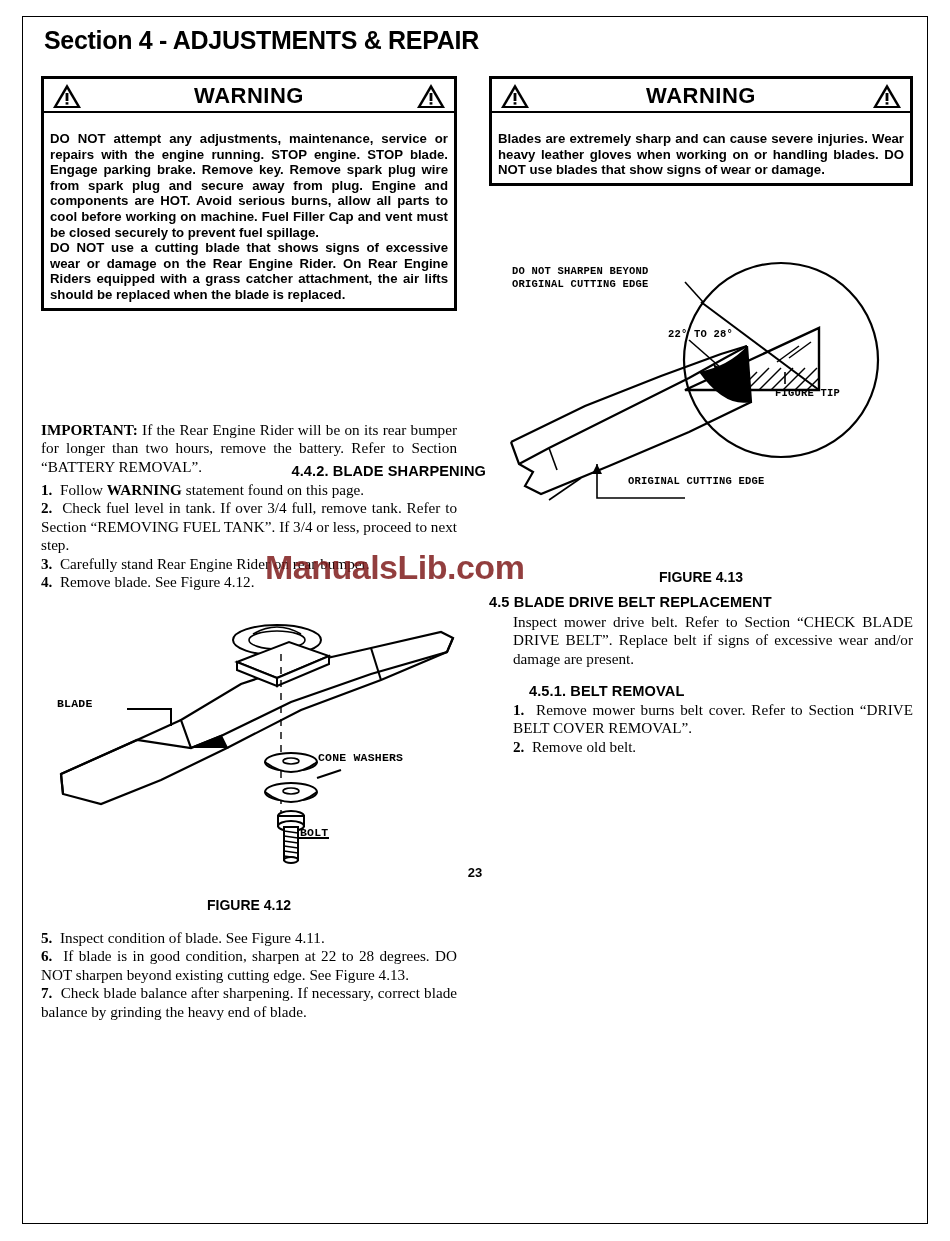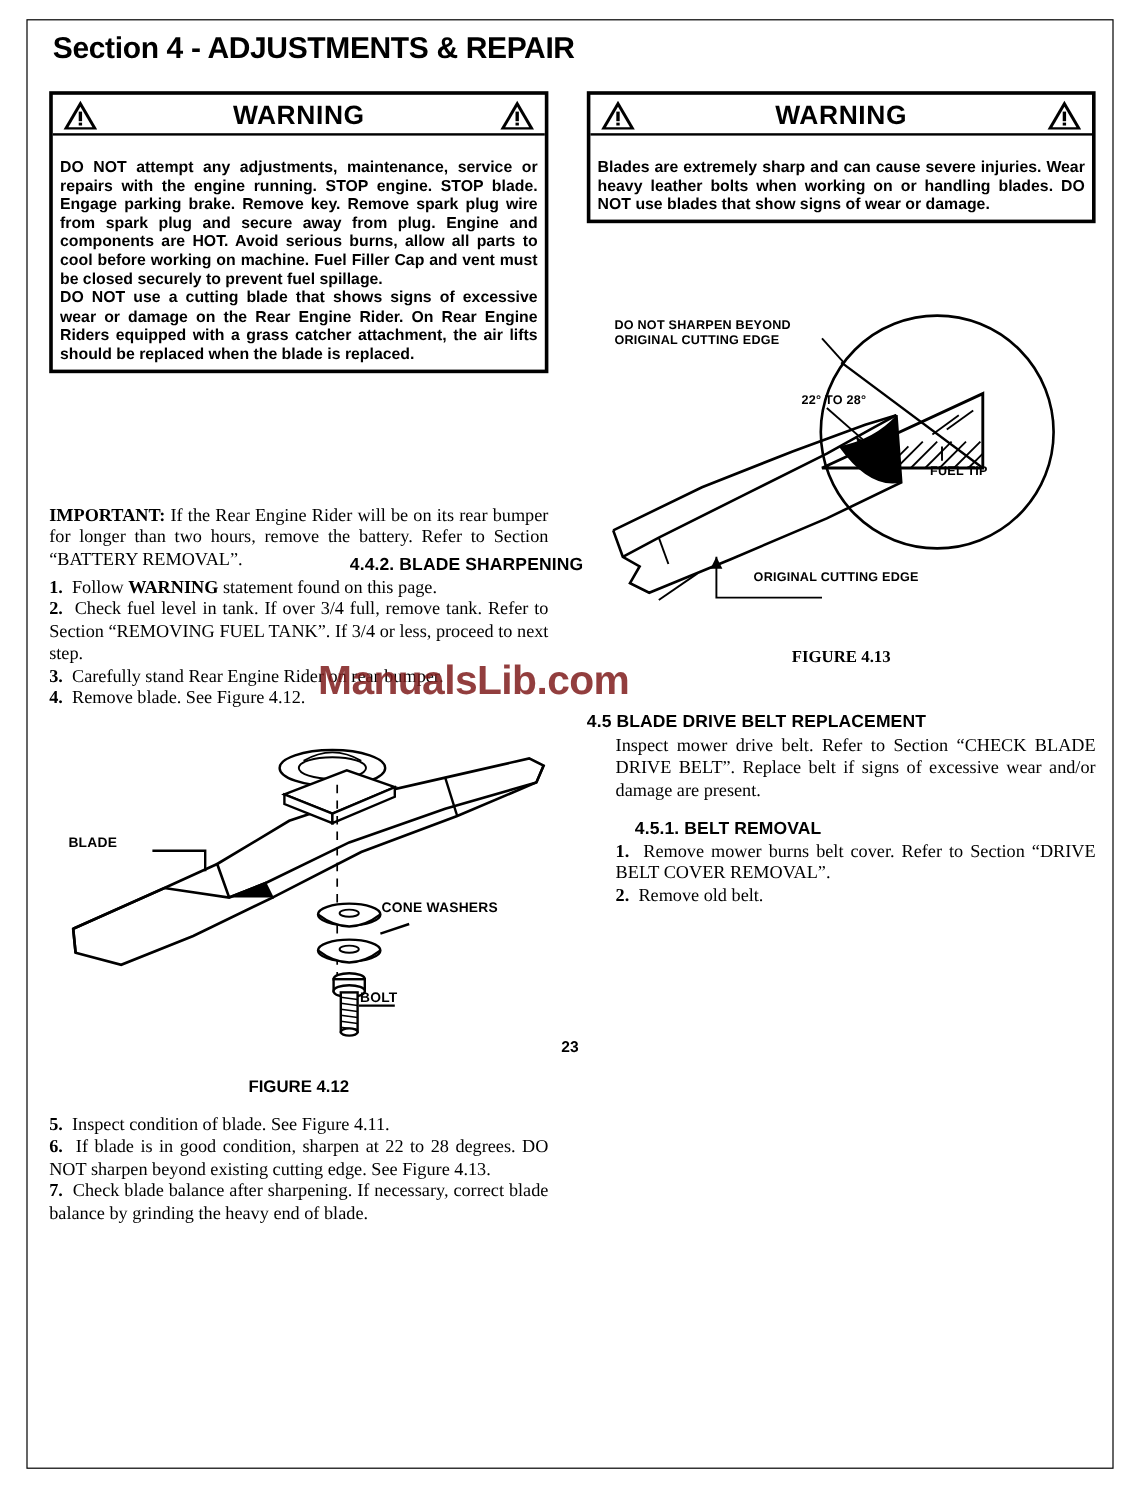--- a/index.html
+++ b/index.html
@@ -94,21 +94,21 @@
     letter-spacing: 0.1px;
   }
   .fig-label {
     font-family: "Liberation Sans", sans-serif;
     font-weight: bold;
     font-size: 14px;
     text-align: center;
   }
   .callout {
     position: absolute;
-    font-family: Liberation Sans, sans-serif;
+    font-family: Liberation Mono, monospace;
     font-weight: bold;
     font-size: 11.5px;
     letter-spacing: 0.2px;
     white-space: nowrap;
   }
   .callout.small {
     font-size: 10.5px;
     font-weight: bold;
   }
   .page-number {
@@ -183,21 +183,21 @@
       <span class="tri r">
         <svg width="30" height="26" viewBox="0 0 30 26">
           <polygon points="15,1 29,25 1,25" fill="#000"></polygon>
           <polygon points="15,6 25,23 5,23" fill="#fff"></polygon>
           <rect x="13.6" y="10" width="2.8" height="8" fill="#000"></rect>
           <rect x="13.6" y="19.2" width="2.8" height="2.4" fill="#000"></rect>
         </svg>
       </span>
     </div>
     <div class="warn-body">
-      <p>Blades are extremely sharp and can cause severe injuries. Wear heavy leather bolts when working on or handling blades. DO NOT use blades that show signs of wear or damage.</p>
+      <p>Blades are extremely sharp and can cause severe injuries. Wear heavy leather gloves when working on or handling blades. DO NOT use blades that show signs of wear or damage.</p>
     </div>
   </div>
 
   <div class="col-left para" style="top: 382px; margin-top: 39px;">
     <b>IMPORTANT:</b><span> If the Rear Engine Rider will be on its rear bumper for longer than two hours, remove the battery. Refer to Section “BATTERY REMOVAL”.</span>
   </div>
 
   <div class="col-left heading" style="top: 463px; left: 70px; text-align: right;">4.4.2.  BLADE SHARPENING</div>
 
   <div class="col-left" style="top: 481px;">
@@ -318,24 +318,24 @@
       <polygon points="108,214 103,224 113,224" fill="#000"></polygon>
       <path d="M60,250 L92,228" stroke="#000" stroke-width="1.6" fill="none"></path>
 
       <path d="M296,122 L296,134" stroke="#000" stroke-width="1.6" fill="none"></path>
     </svg>
   </div>
 
   <div class="callout small" style="left: 512px; top: 265px;">DO NOT SHARPEN BEYOND</div>
   <div class="callout small" style="left: 512px; top: 278px;">ORIGINAL CUTTING EDGE</div>
   <div class="callout small" style="left: 668px; top: 328px;">22° TO 28°</div>
-  <div class="callout small" style="left: 775px; top: 387px;">FUEL TIP</div>
+  <div class="callout small" style="left: 775px; top: 387px;">FIGURE TIP</div>
   <div class="callout small" style="left: 628px; top: 475px;">ORIGINAL CUTTING EDGE</div>
 
-  <div class="col-right fig-label" style="top: 541px; font-family: Liberation Serif, serif;">FIGURE 4.13</div>
+  <div class="col-right fig-label" style="top: 569px;">FIGURE 4.13</div>
 
   <div class="col-right heading" style="top: 594px;">4.5   BLADE DRIVE BELT REPLACEMENT</div>
 
   <div class="col-right para" style="top: 613px; left: 513px; width: 400px;">Inspect mower drive belt. Refer to Section “CHECK BLADE DRIVE BELT”. Replace belt if signs of excessive wear and/or damage are present.</div>
 
   <div class="col-right heading" style="top: 683px; left: 529px;">4.5.1.  BELT REMOVAL</div>
 
   <div class="col-right" style="top: 701px; left: 513px; width: 400px;">
     <div class="para">
       <b>1.</b>&nbsp; <span>Remove mower burns belt cover. Refer to Section “DRIVE BELT COVER REMOVAL”.</span>

